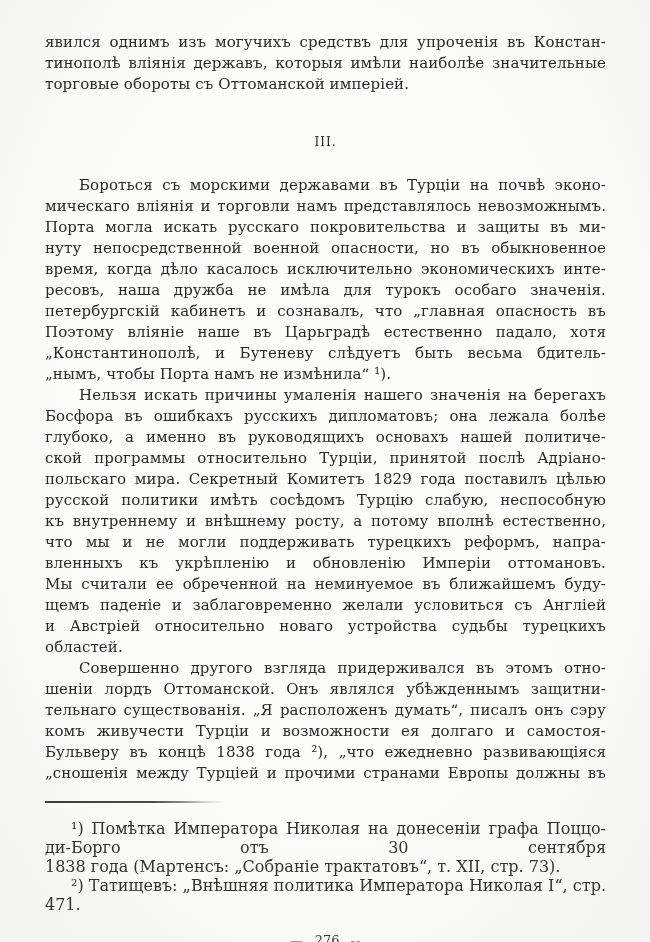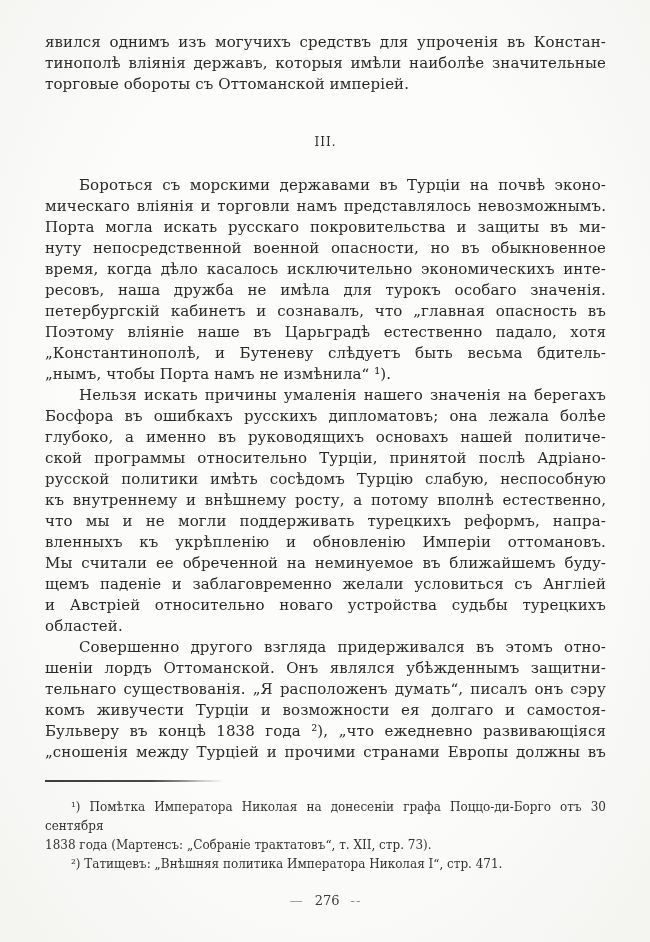--- a/index.html
+++ b/index.html
@@ -40,21 +40,21 @@
     margin-bottom: 22px;
   }
   .footnote-rule {
     margin-top: 17px;
     width: 195px;
     height: 2px;
     background: linear-gradient(to right, #3c3c3a 0%, #4a4a48 55%, #8a8a88 70%, #c9c9c6 80%, transparent 92%);
   }
   .footnotes { margin-top: 16px; }
   .footnote .line {
-    font-size: 12px;
+    font-size: 16px;
     line-height: 19px;
     text-align: justify;
     text-align-last: justify;
     color: #33332f;
   }
   .footnote .line.last { text-align-last: left; }
   .footnote .line.indent { text-indent: 26px; }
   .page-number {
     margin-top: 19px;
     text-align: center;
@@ -91,20 +91,21 @@
         <div class="line">петербургскій кабинетъ и сознавалъ, что „главная опасность въ</div>
         <div class="line">Поэтому вліяніе наше въ Царьградѣ естественно падало, хотя</div>
         <div class="line">„Константинополѣ, и Бутеневу слѣдуетъ быть весьма бдитель-</div>
         <div class="line last">„нымъ, чтобы Порта намъ не измѣнила“ ¹).</div>
       </div>
     <div class="para">
         <div class="line indent">Нельзя искать причины умаленія нашего значенія на берегахъ</div>
         <div class="line">Босфора въ ошибкахъ русскихъ дипломатовъ; она лежала болѣе</div>
         <div class="line">глубоко, а именно въ руководящихъ основахъ нашей политиче-</div>
         <div class="line">ской программы относительно Турціи, принятой послѣ Адріано-</div>
+        <div class="line">польскаго мира. Секретный Комитетъ 1829 года поставилъ цѣлью</div>
         <div class="line">русской политики имѣть сосѣдомъ Турцію слабую, неспособную</div>
         <div class="line">къ внутреннему и внѣшнему росту, а потому вполнѣ естественно,</div>
         <div class="line">что мы и не могли поддерживать турецкихъ реформъ, напра-</div>
         <div class="line">вленныхъ къ укрѣпленію и обновленію Имперіи оттомановъ.</div>
         <div class="line">Мы считали ее обреченной на неминуемое въ ближайшемъ буду-</div>
         <div class="line">щемъ паденіе и заблаговременно желали условиться съ Англіей</div>
         <div class="line">и Австріей относительно новаго устройства судьбы турецкихъ</div>
         <div class="line last">областей.</div>
       </div>
     <div class="para">

